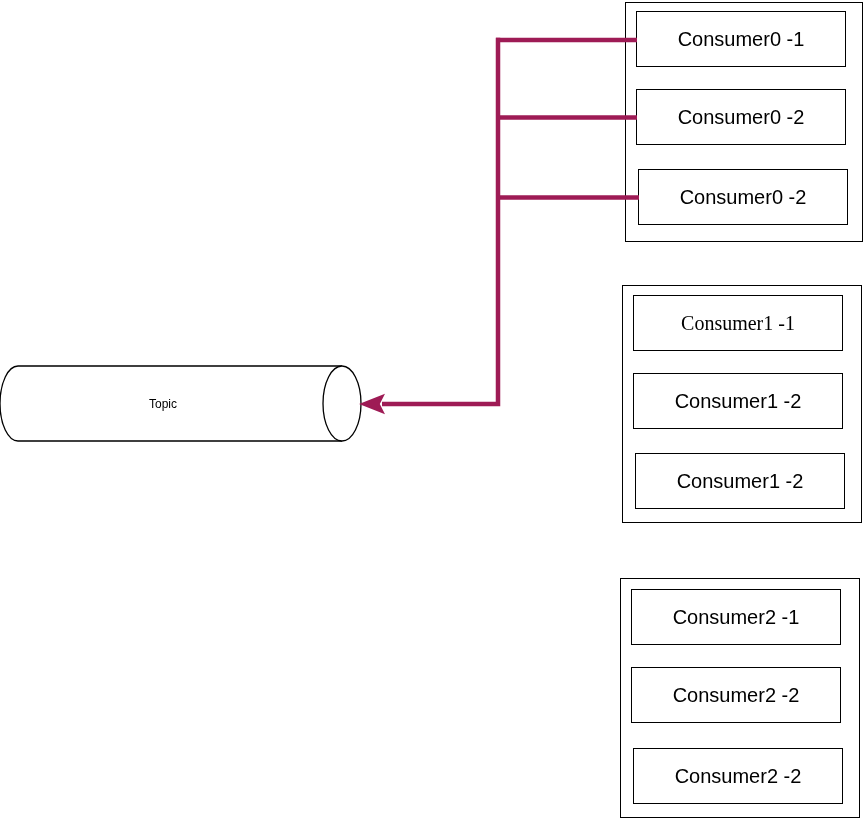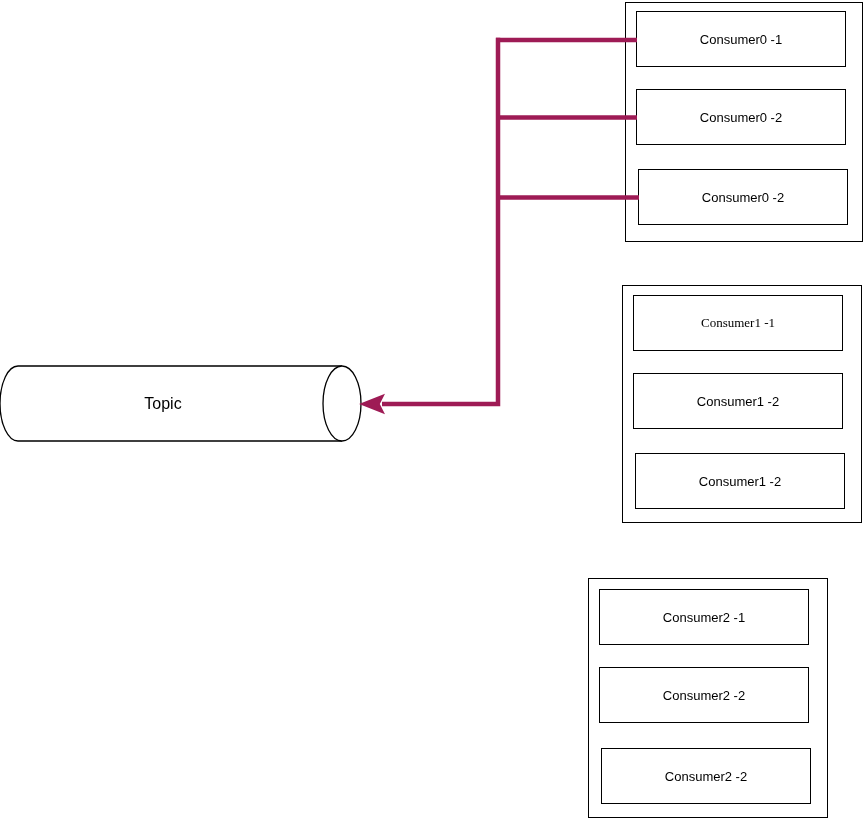--- a/index.html
+++ b/index.html
@@ -16,32 +16,32 @@
     overflow: hidden;
   }
   .group {
     position: absolute;
     border: 1.7px solid var(--shape-stroke, #000000);
     background: #ffffff;
     box-sizing: border-box;
   }
   .group-0 { left: 625px; top: 2px;   width: 238px; height: 240px; }
   .group-1 { left: 622px; top: 285px; width: 240px; height: 238px; }
-  .group-2 { left: 588px; top: 578px; width: 240px; height: 240px; }
+  .group-2 { left: 620px; top: 578px; width: 240px; height: 240px; }
   .consumer {
     position: absolute;
     width: 210px;
     height: 56px;
     border: 1.3px solid var(--shape-stroke, #000000);
     background: #ffffff;
     box-sizing: border-box;
     display: flex;
     align-items: center;
     justify-content: center;
-    font-size: 13px;
+    font-size: 20px;
     color: #000000;
     white-space: nowrap;
   }
   
   .group-0 .c-1 { left: 10px; top: 8px;  }
   .group-0 .c-2 { left: 10px; top: 86px; }
   .group-0 .c-3 { left: 12px; top: 166px;}
   .group-1 .c-1 { left: 10px; top: 9px; font-family: Liberation Serif, serif;  }
   .group-1 .c-2 { left: 10px; top: 87px; }
   .group-1 .c-3 { left: 12px; top: 167px;}
@@ -58,21 +58,21 @@
     pointer-events: none;
   }
   .topic-label {
     position: absolute;
     left: 83px;
     top: 393px;
     width: 160px;
     height: 22px;
     line-height: 22px;
     text-align: center;
-    font-size: 16px;
+    font-size: 12px;
     color: #000000;
   }
   .shape-stroke  { stroke: var(--shape-stroke, #000000); }
   .accent-stroke { stroke: var(--accent, #9e1b55); }
   .accent-fill   { fill:   var(--accent, #9e1b55); }
 </style>
 </head>
 <body style="background: rgb(255, 255, 255);">
 
 <div class="page">

